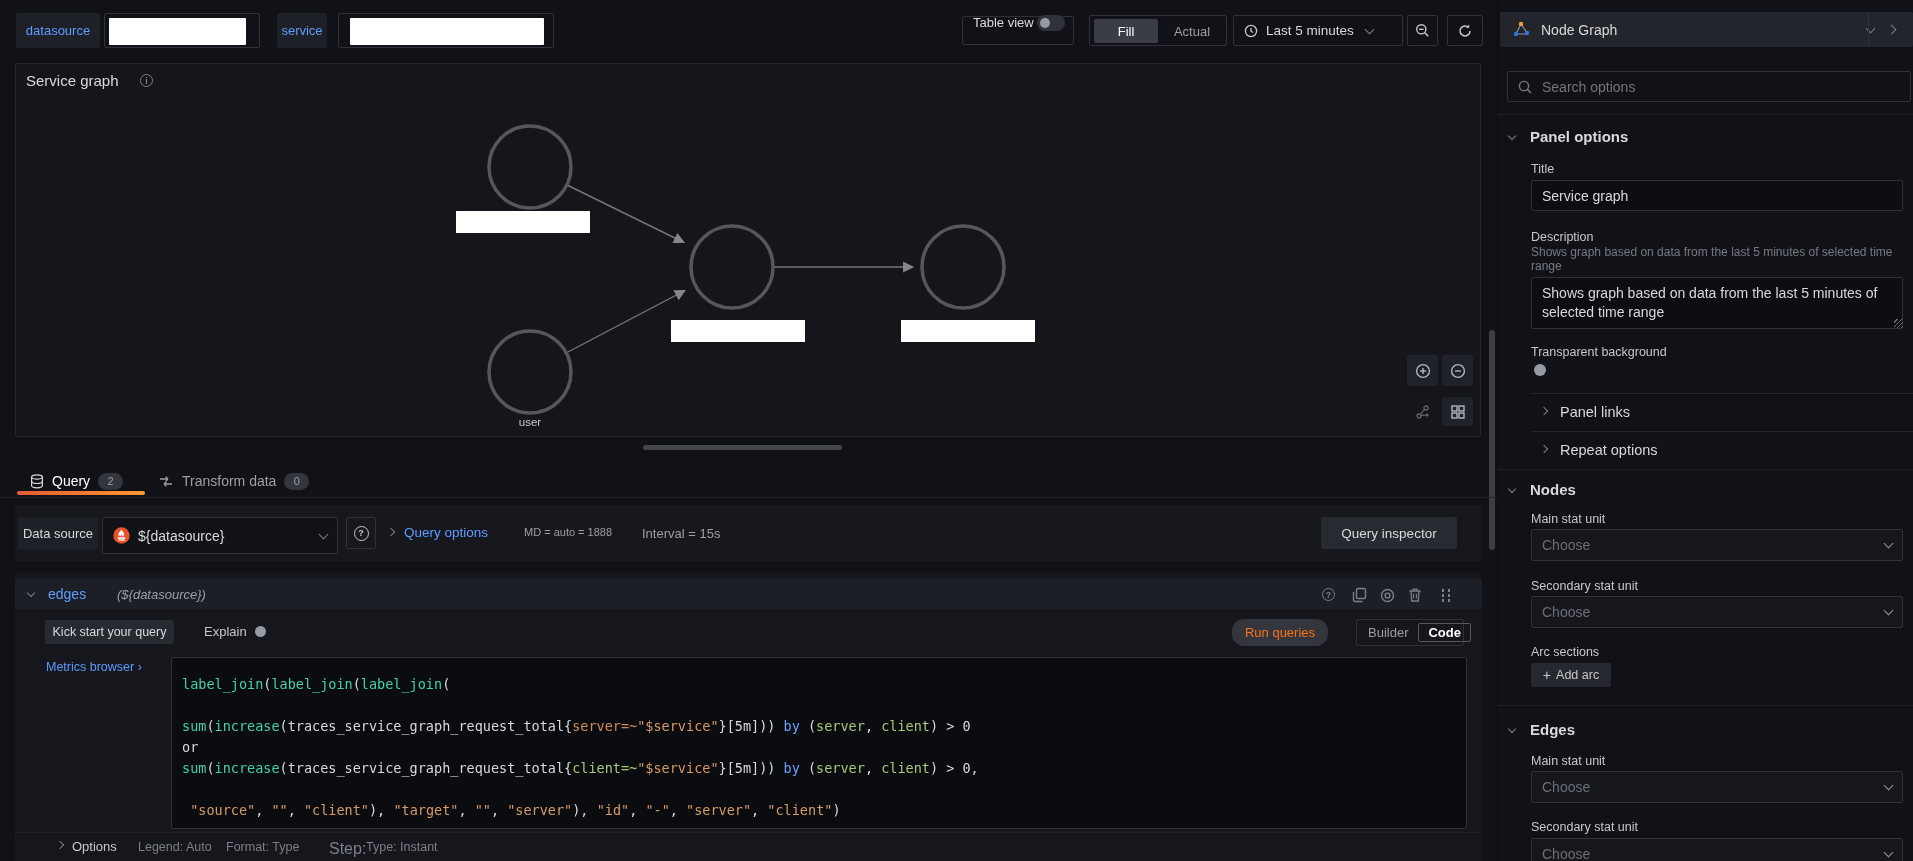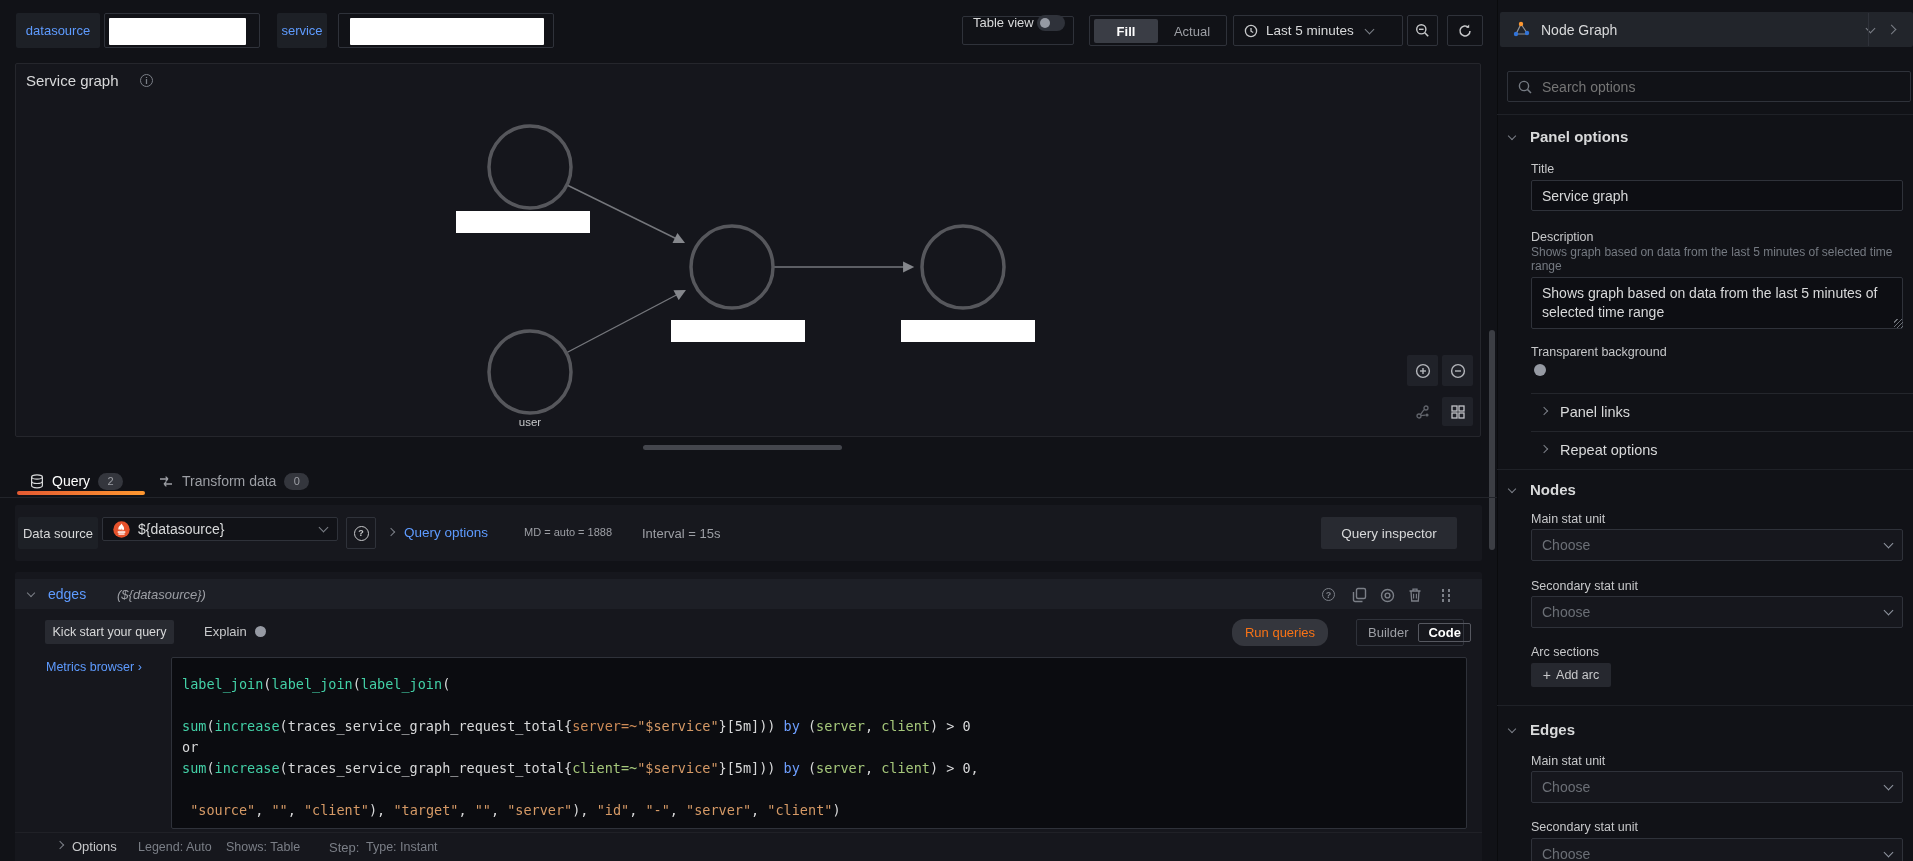--- a/index.html
+++ b/index.html
@@ -7,21 +7,21 @@
   #app{position:relative;width:1913px;height:861px;}
   .abs{position:absolute;box-sizing:border-box;}
   .chip{background:#1d2026;border-radius:2px;display:flex;align-items:center;justify-content:center;
     font-size:13px;font-weight:500;}
   .blue{color:#5e9bff;}
   .bordered{border:1px solid #2f323a;border-radius:2px;background:#111217;}
   .whitebox{background:#ffffff;border-radius:1px;}
   .grp{border:1px solid #2f323a;border-radius:2px;display:flex;align-items:center;}
   .toggle{border-radius:9px;background:#2f323a;position:relative;}
   .toggle .knob{position:absolute;border-radius:50%;background:#969aa3;}
-  .seg-active{background:#3a3d45;border-radius:2px;color:#ffffff;font-weight:700;}
+  .seg-active{background:#3a3d45;border-radius:2px;color:#ffffff;font-weight:400;}
   .muted{color:#9d9fa5;}
   .dim{color:#7b7f87;}
   .cv{display:inline-block;width:6px;height:6px;border-right:1.6px solid currentColor;border-bottom:1.6px solid currentColor;}
   .cv-d{transform:rotate(45deg);}
   .cv-r{transform:rotate(-45deg);}
   .icon-btn{background:#202229;border-radius:2px;display:flex;align-items:center;justify-content:center;color:#b4b6bb;}
   .circle-i{display:inline-flex;align-items:center;justify-content:center;border:1.3px solid currentColor;border-radius:50%;
     font-size:9px;font-weight:700;}
   .badge{background:#34363d;border-radius:9px;color:#9d9fa5;font-size:11px;display:flex;align-items:center;justify-content:center;}
   .divider{background:#24262c;height:1px;}
@@ -160,21 +160,21 @@
         <path d="M2 5h8M10 5l-2.4-2.4M10 5l-2.4 2.4" fill="none" stroke="#9d9fa5" stroke-width="1.3"></path>
         <path d="M14 10H6M6 10l2.4-2.4M6 10l2.4 2.4" fill="none" stroke="#9d9fa5" stroke-width="1.3"></path>
       </svg>
     <span style="font-size:14px;color:#9d9fa5;">Transform data</span>
     <span class="badge" style="width:25px;height:17px;">0</span>
   </div>
 
   
   <div class="abs" style="left:15px;top:505px;width:1467px;height:56px;background:#17181e;border-radius:2px;"></div>
   <div class="abs chip" style="left:18px;top:517px;width:80px;height:32px;color:#d8d9da;">Data source</div>
-  <div class="abs bordered" style="left:102px;top:517px;width:236px;height:24px;display:flex;align-items:center;padding:0 10px;gap:8px;">
+  <div class="abs bordered" style="left:102px;top:517px;width:236px;height:37px;display:flex;align-items:center;padding:0 10px;gap:8px;">
     <svg width="17" height="17" viewBox="0 0 17 17">
         <circle cx="8.5" cy="8.5" r="8.2" fill="#e6522c"></circle>
         <path d="M8.5 2.6c.5 1.5 2.6 2.7 2.6 4.9 0 .9-.4 1.6-.9 2l-.3-1.5-.9 1.9-.8-2.6-.8 2.3-.5-1.8c-.4.5-.6 1-.6 1.7-.3-.5-1-1.1-1-2 0-2.2 2.7-3.1 3.2-4.9z" fill="#fff"></path>
         <rect x="4.7" y="10.3" width="7.6" height="1.5" fill="#fff"></rect>
         <rect x="5.4" y="12.4" width="6.2" height="1.3" fill="#fff"></rect>
       </svg>
     <span style="font-size:14px;color:#d8d9da;">${datasource}</span>
     <span class="cv cv-d dim" style="margin-left:auto;margin-top:-3px;"></span>
   </div>
   <div class="abs grp" style="left:346px;top:517px;width:30px;height:32px;justify-content:center;">
@@ -226,22 +226,22 @@
       <div class="code-line"><span class="tok-pl">or</span></div>
       <div class="code-line"><span class="tok-fn">sum</span><span class="tok-pl">(</span><span class="tok-fn">increase</span><span class="tok-pl">(</span><span class="tok-pl">traces_service_graph_request_total{</span><span class="tok-ag">client</span><span class="tok-ag">=~</span><span class="tok-str">"$service"</span><span class="tok-pl">}</span><span class="tok-pl">[5m]</span><span class="tok-pl">))</span><span class="tok-pl"> </span><span class="tok-kw">by</span><span class="tok-pl"> (</span><span class="tok-grp">server</span><span class="tok-pl">, </span><span class="tok-grp">client</span><span class="tok-pl">)</span><span class="tok-pl"> &gt; 0,</span></div>
       <div class="code-line">&nbsp;</div>
       <div class="code-line"><span class="tok-str"> "source"</span><span class="tok-pl">, </span><span class="tok-str">""</span><span class="tok-pl">, </span><span class="tok-str">"client"</span><span class="tok-pl">), </span><span class="tok-str">"target"</span><span class="tok-pl">, </span><span class="tok-str">""</span><span class="tok-pl">, </span><span class="tok-str">"server"</span><span class="tok-pl">), </span><span class="tok-str">"id"</span><span class="tok-pl">, </span><span class="tok-str">"-"</span><span class="tok-pl">, </span><span class="tok-str">"server"</span><span class="tok-pl">, </span><span class="tok-str">"client"</span><span class="tok-pl">)</span></div>
     </div>
 
   <div class="abs" style="left:15px;top:832px;width:1467px;height:29px;background:#16171d;border-top:1px solid #202127;"></div>
   <span class="abs cv cv-r dim" style="left:57px;top:842px;"></span>
   <div class="abs" style="left:72px;top:839px;font-size:13px;font-weight:500;color:#c7c8ca;">Options</div>
   <div class="abs dim" style="left:138px;top:840px;font-size:12.5px;">Legend: Auto</div>
-  <div class="abs dim" style="left:226px;top:840px;font-size:12.5px;">Shows: Table</div>
-  <div class="abs dim" style="left:329px;top:840px;font-size:13px;">Step:</div>
+  <div class="abs dim" style="left:226px;top:840px;font-size:12.5px;">Format: Type</div>
+  <div class="abs dim" style="left:329px;top:840px;font-size:16px;">Step:</div>
   <div class="abs dim" style="left:366px;top:840px;font-size:12.5px;">Type: Instant</div>
 
   
   <div class="abs" style="left:1497px;top:0;width:416px;height:861px;background:#111217;border-left:1px solid #0a0b0d;"></div>
 
   <div class="abs bordered" style="left:1507px;top:71px;width:404px;height:31px;display:flex;align-items:center;padding:0 10px;gap:8px;background:transparent;">
     <svg width="14" height="14" viewBox="0 0 14 14">
         <circle cx="6" cy="6" r="4.6" fill="none" stroke="#757a82" stroke-width="1.4"></circle>
         <line x1="9.4" y1="9.4" x2="13" y2="13" stroke="#757a82" stroke-width="1.5"></line>
       </svg>

